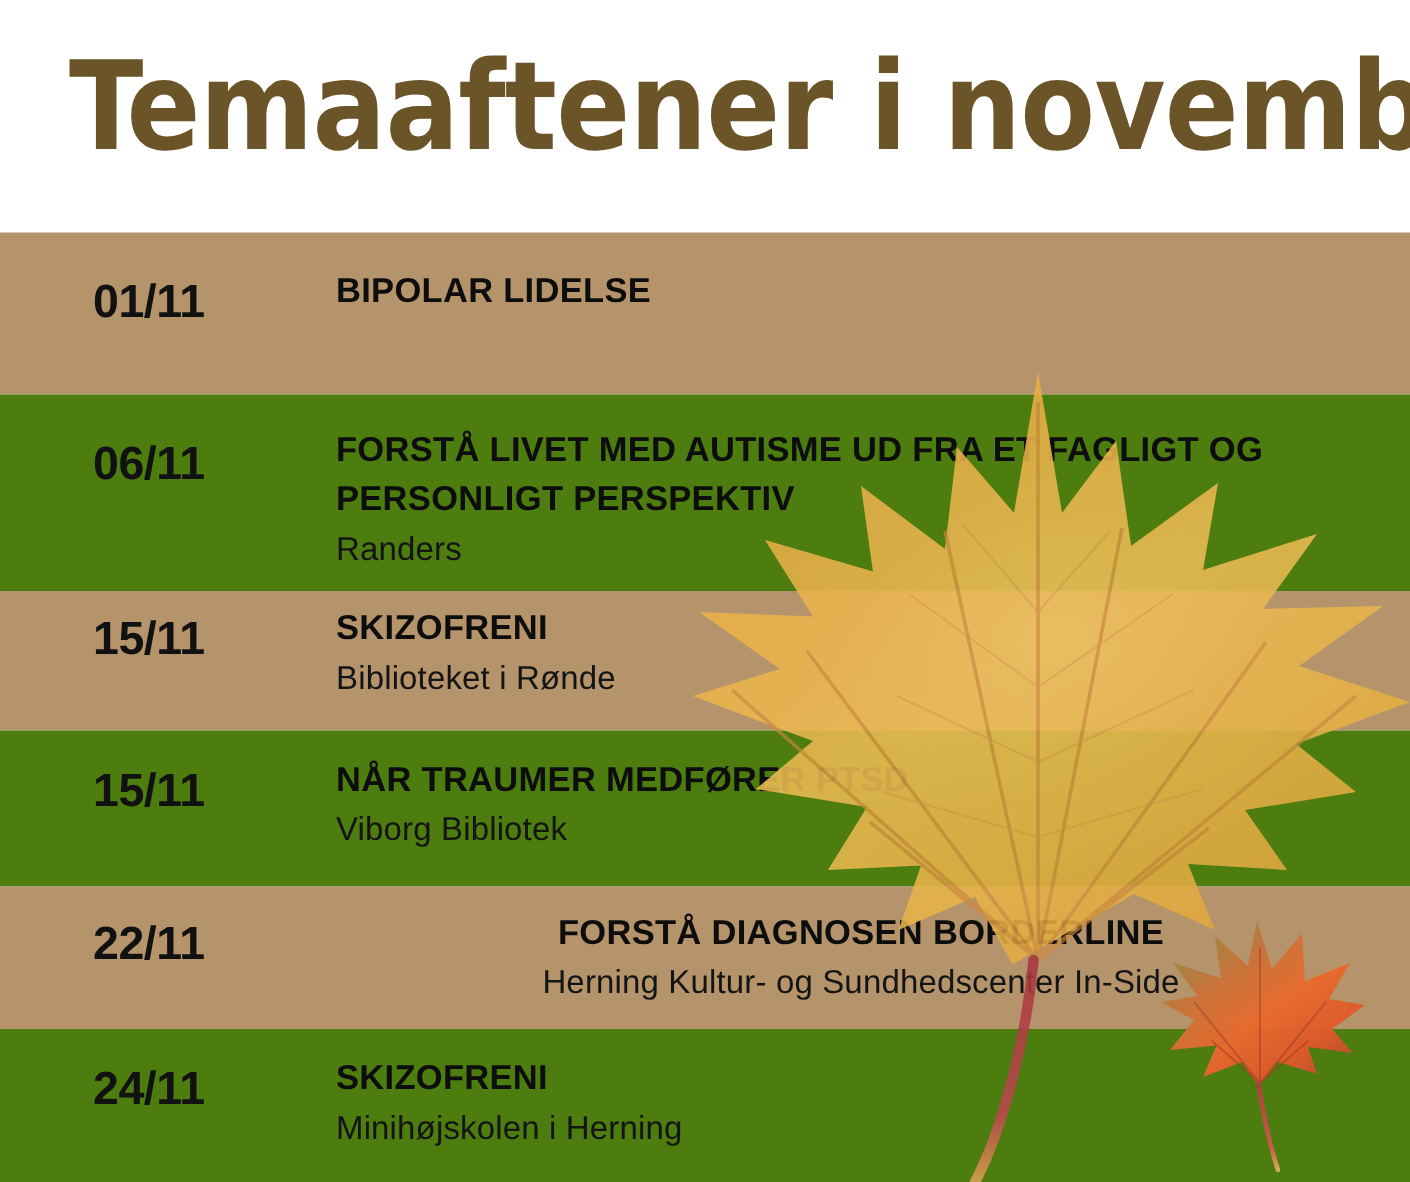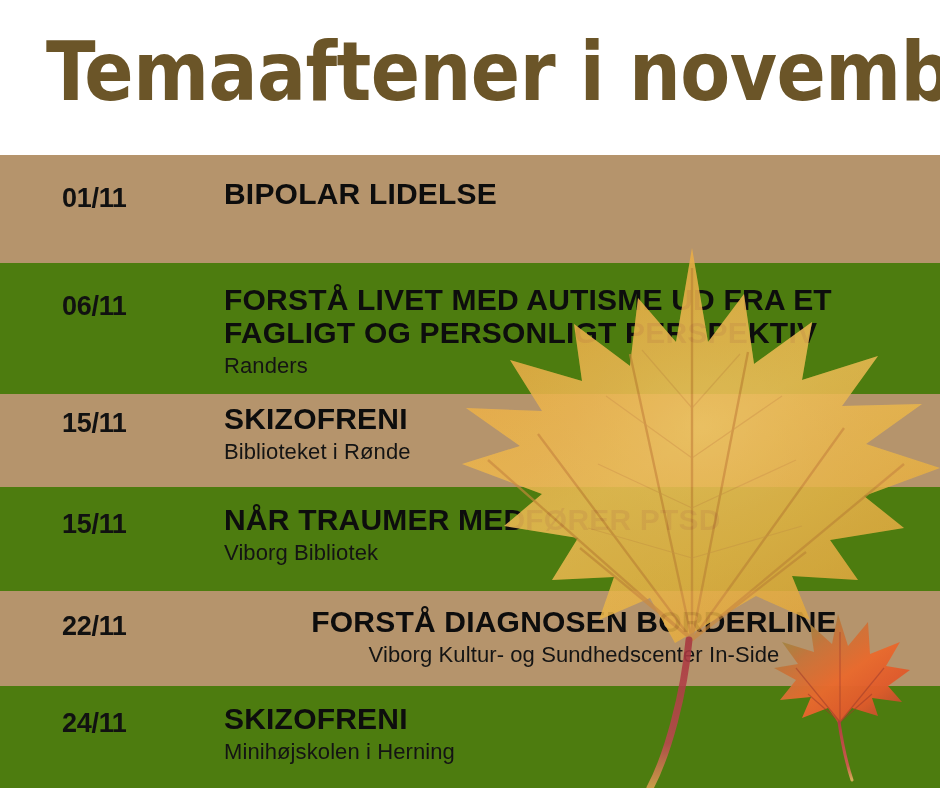--- a/index.html
+++ b/index.html
@@ -49,33 +49,33 @@
     left:0; width:940px;
     overflow:hidden;
   }
   .row.dark  { background:#B5946C; }
   .row.light { background:#4d7c0f; }
 
   .row-date {
     position:absolute;
     left:62px;
     width:150px;
-    font-size:27px;
+    font-size:31px;
     font-weight:700;
     color:#111111;
     letter-spacing:-0.3px;
     font-family:"Liberation Sans", sans-serif;
   }
   .row-body {
     position:absolute;
     left:224px;
     width:700px;
   }
   .row-title {
-    font-size:30px;
+    font-size:23px;
     font-weight:700;
     color:#0d0d0d;
     letter-spacing:0.2px;
     line-height:33px;
     text-transform:uppercase;
     font-family:"Liberation Sans", sans-serif;
   }
   .row-venue {
     font-size:22px;
     font-weight:400;
@@ -130,21 +130,21 @@
         <div class="row-date" style="top: 22px;">15/11</div>
         <div class="row-body" style="top: 16px;">
           <div class="row-title">NÅR TRAUMER MEDFØRER PTSD</div>
           <div class="row-venue">Viborg Bibliotek</div>
         </div>
       </div>
       <div class="row dark" style="top: 591px; height: 95px;">
         <div class="row-date" style="top: 20px;">22/11</div>
         <div class="row-body" style="top: 14px; text-align: center;">
           <div class="row-title">FORSTÅ DIAGNOSEN BORDERLINE</div>
-          <div class="row-venue">Viborg Kultur- og Sundhedscenter In-Side</div>
+          <div class="row-venue">Herning Kultur- og Sundhedscenter In-Side</div>
         </div>
       </div>
       <div class="row light" style="top: 686px; height: 102px;">
         <div class="row-date" style="top: 22px;">24/11</div>
         <div class="row-body" style="top: 16px;">
           <div class="row-title">SKIZOFRENI</div>
           <div class="row-venue">Minihøjskolen i Herning</div>
         </div>
       </div>
     </div>

